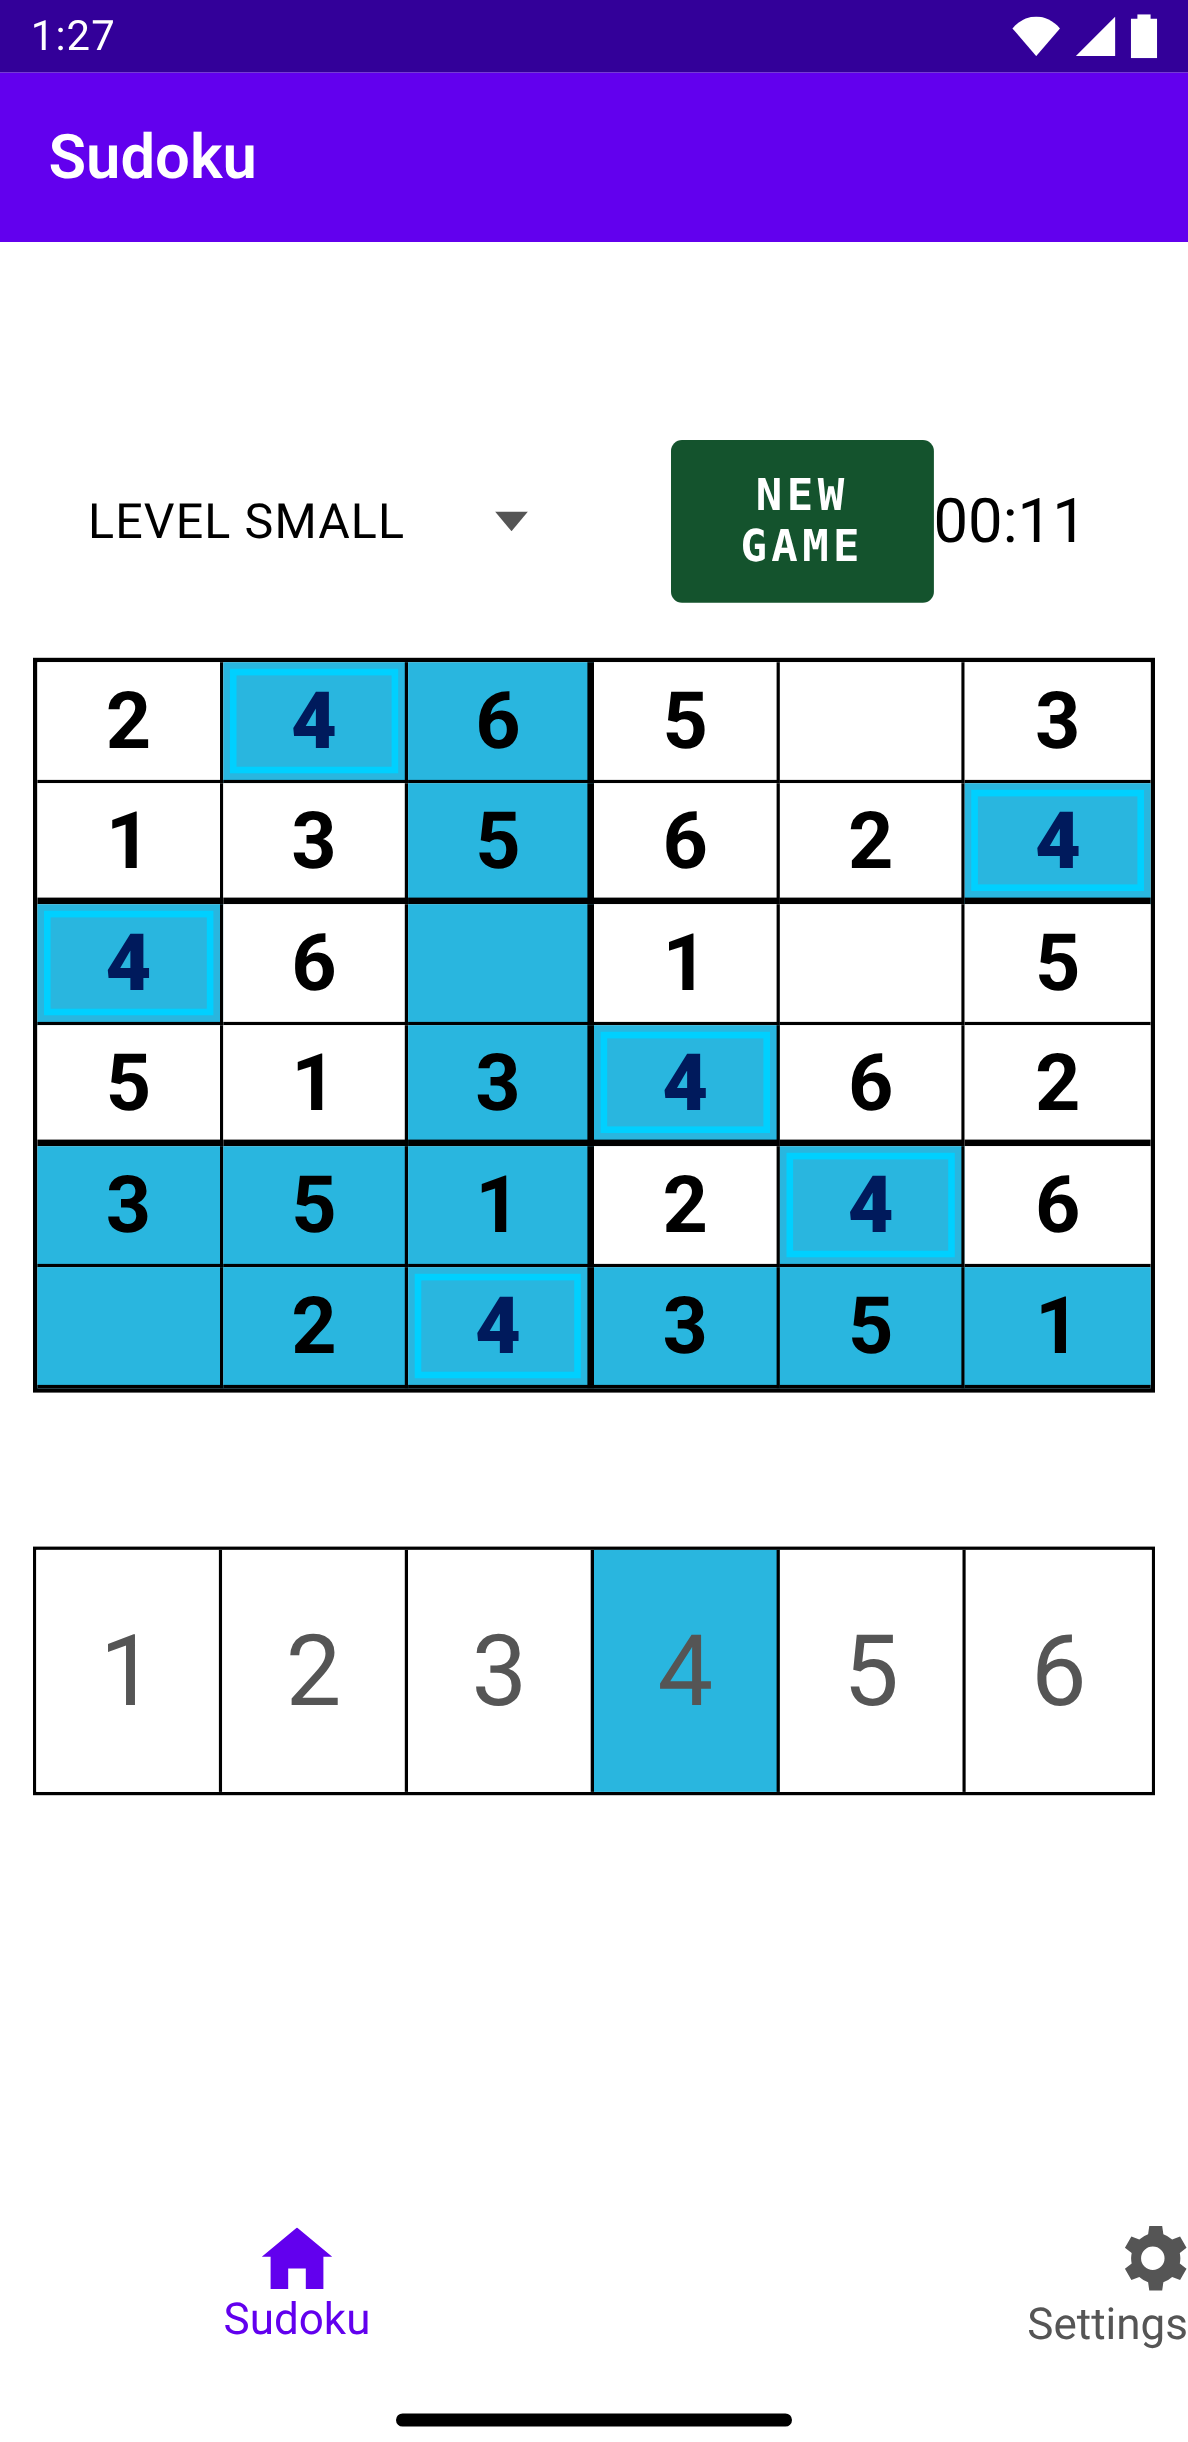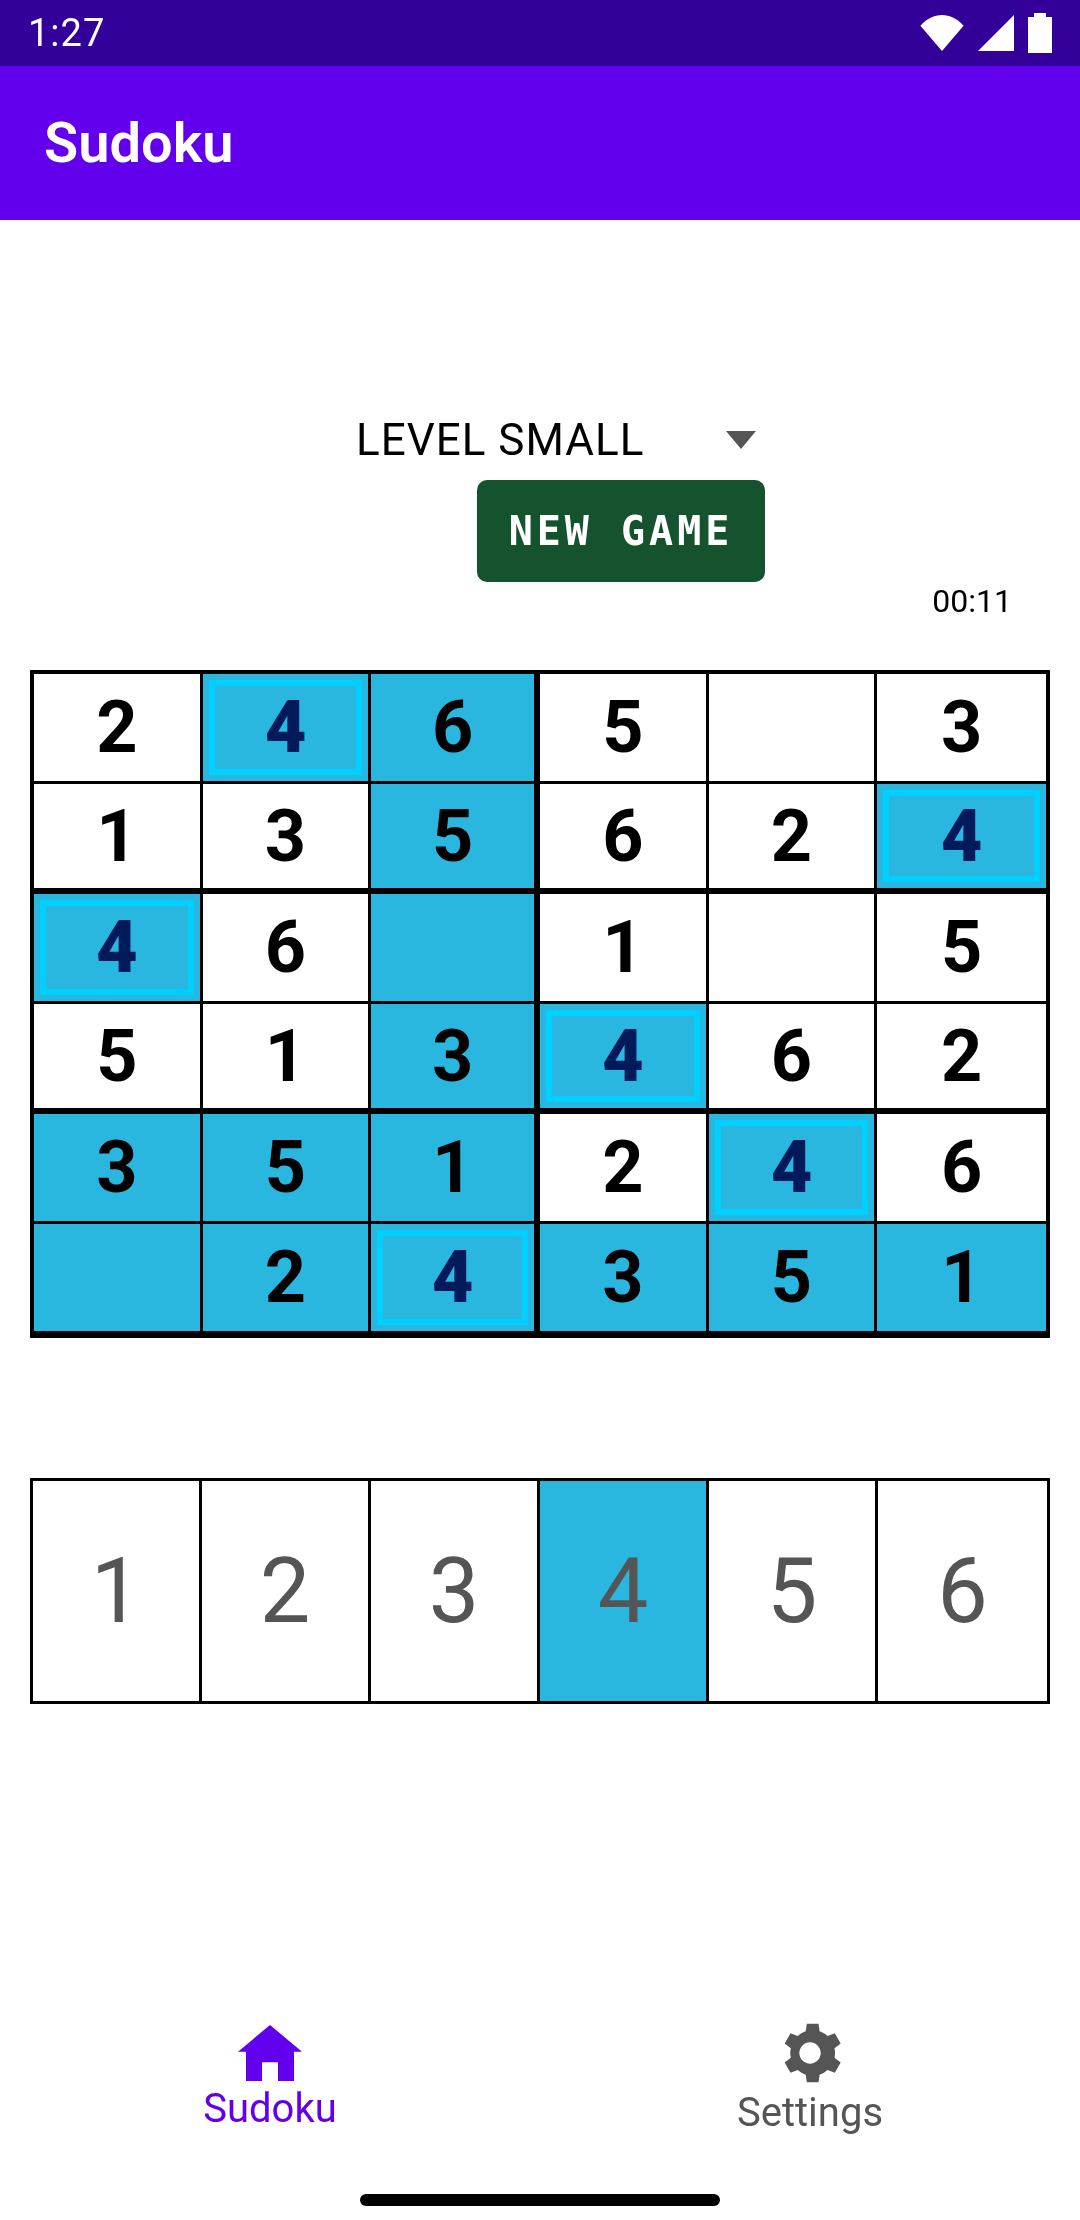--- a/index.html
+++ b/index.html
@@ -25,23 +25,22 @@
     color: #ffffff;
     display: flex; align-items: center;
     padding-left: 44px;
     font-size: 56px; font-weight: 600;
   }
 
   
   .controls {
     display: flex; align-items: center;
     margin-top: 180px;
-    padding: 0 28px 0 80px;
+    padding: 0 52px 0 80px;
     gap: 0;
-    flex-direction: column;
   }
   .level-select {
     flex: 0 0 auto;
     width: 420px;
     height: 80px;
     display: flex; align-items: center; justify-content: space-between;
     font-size: 44px; font-weight: 400; color: #000;
     letter-spacing: 1px;
     padding-right: 20px;
   }
@@ -50,21 +49,21 @@
     margin-left: 110px;
     background: #14532d; color: #ffffff;
     font-size: 40px; font-weight: 600;
     letter-spacing: 4px;
     padding: 28px 32px;
     border: none; border-radius: 10px;
     font-family: monospace;
   }
   .timer {
     margin-left: auto;
-    font-size: 32px; color: #000;
+    font-size: 56px; color: #000;
     padding-right: 40px;
   }
 
   
   .grid {
     width: 1020px;
     margin: 50px auto 0 auto;
     display: grid;
     grid-template-columns: repeat(6, 1fr);
     grid-auto-rows: 110px;
@@ -122,21 +121,21 @@
     background: #ffffff;
     display: flex;
   }
   .nav-item {
     flex: 1;
     display: flex; flex-direction: column; align-items: center; justify-content: center;
     gap: 4px;
     font-size: 40px;
   }
   .nav-item.active { color: #6200EE; }
-  .nav-item.inactive { color: #555; }
+  .nav-item.inactive { color: #555; align-items: flex-end; }
 
   
   .gesture {
     position: absolute;
     bottom: 14px; left: 50%; transform: translateX(-50%);
     width: 360px; height: 12px;
     background: #000; border-radius: 6px;
   }
 </style>
 </head>

